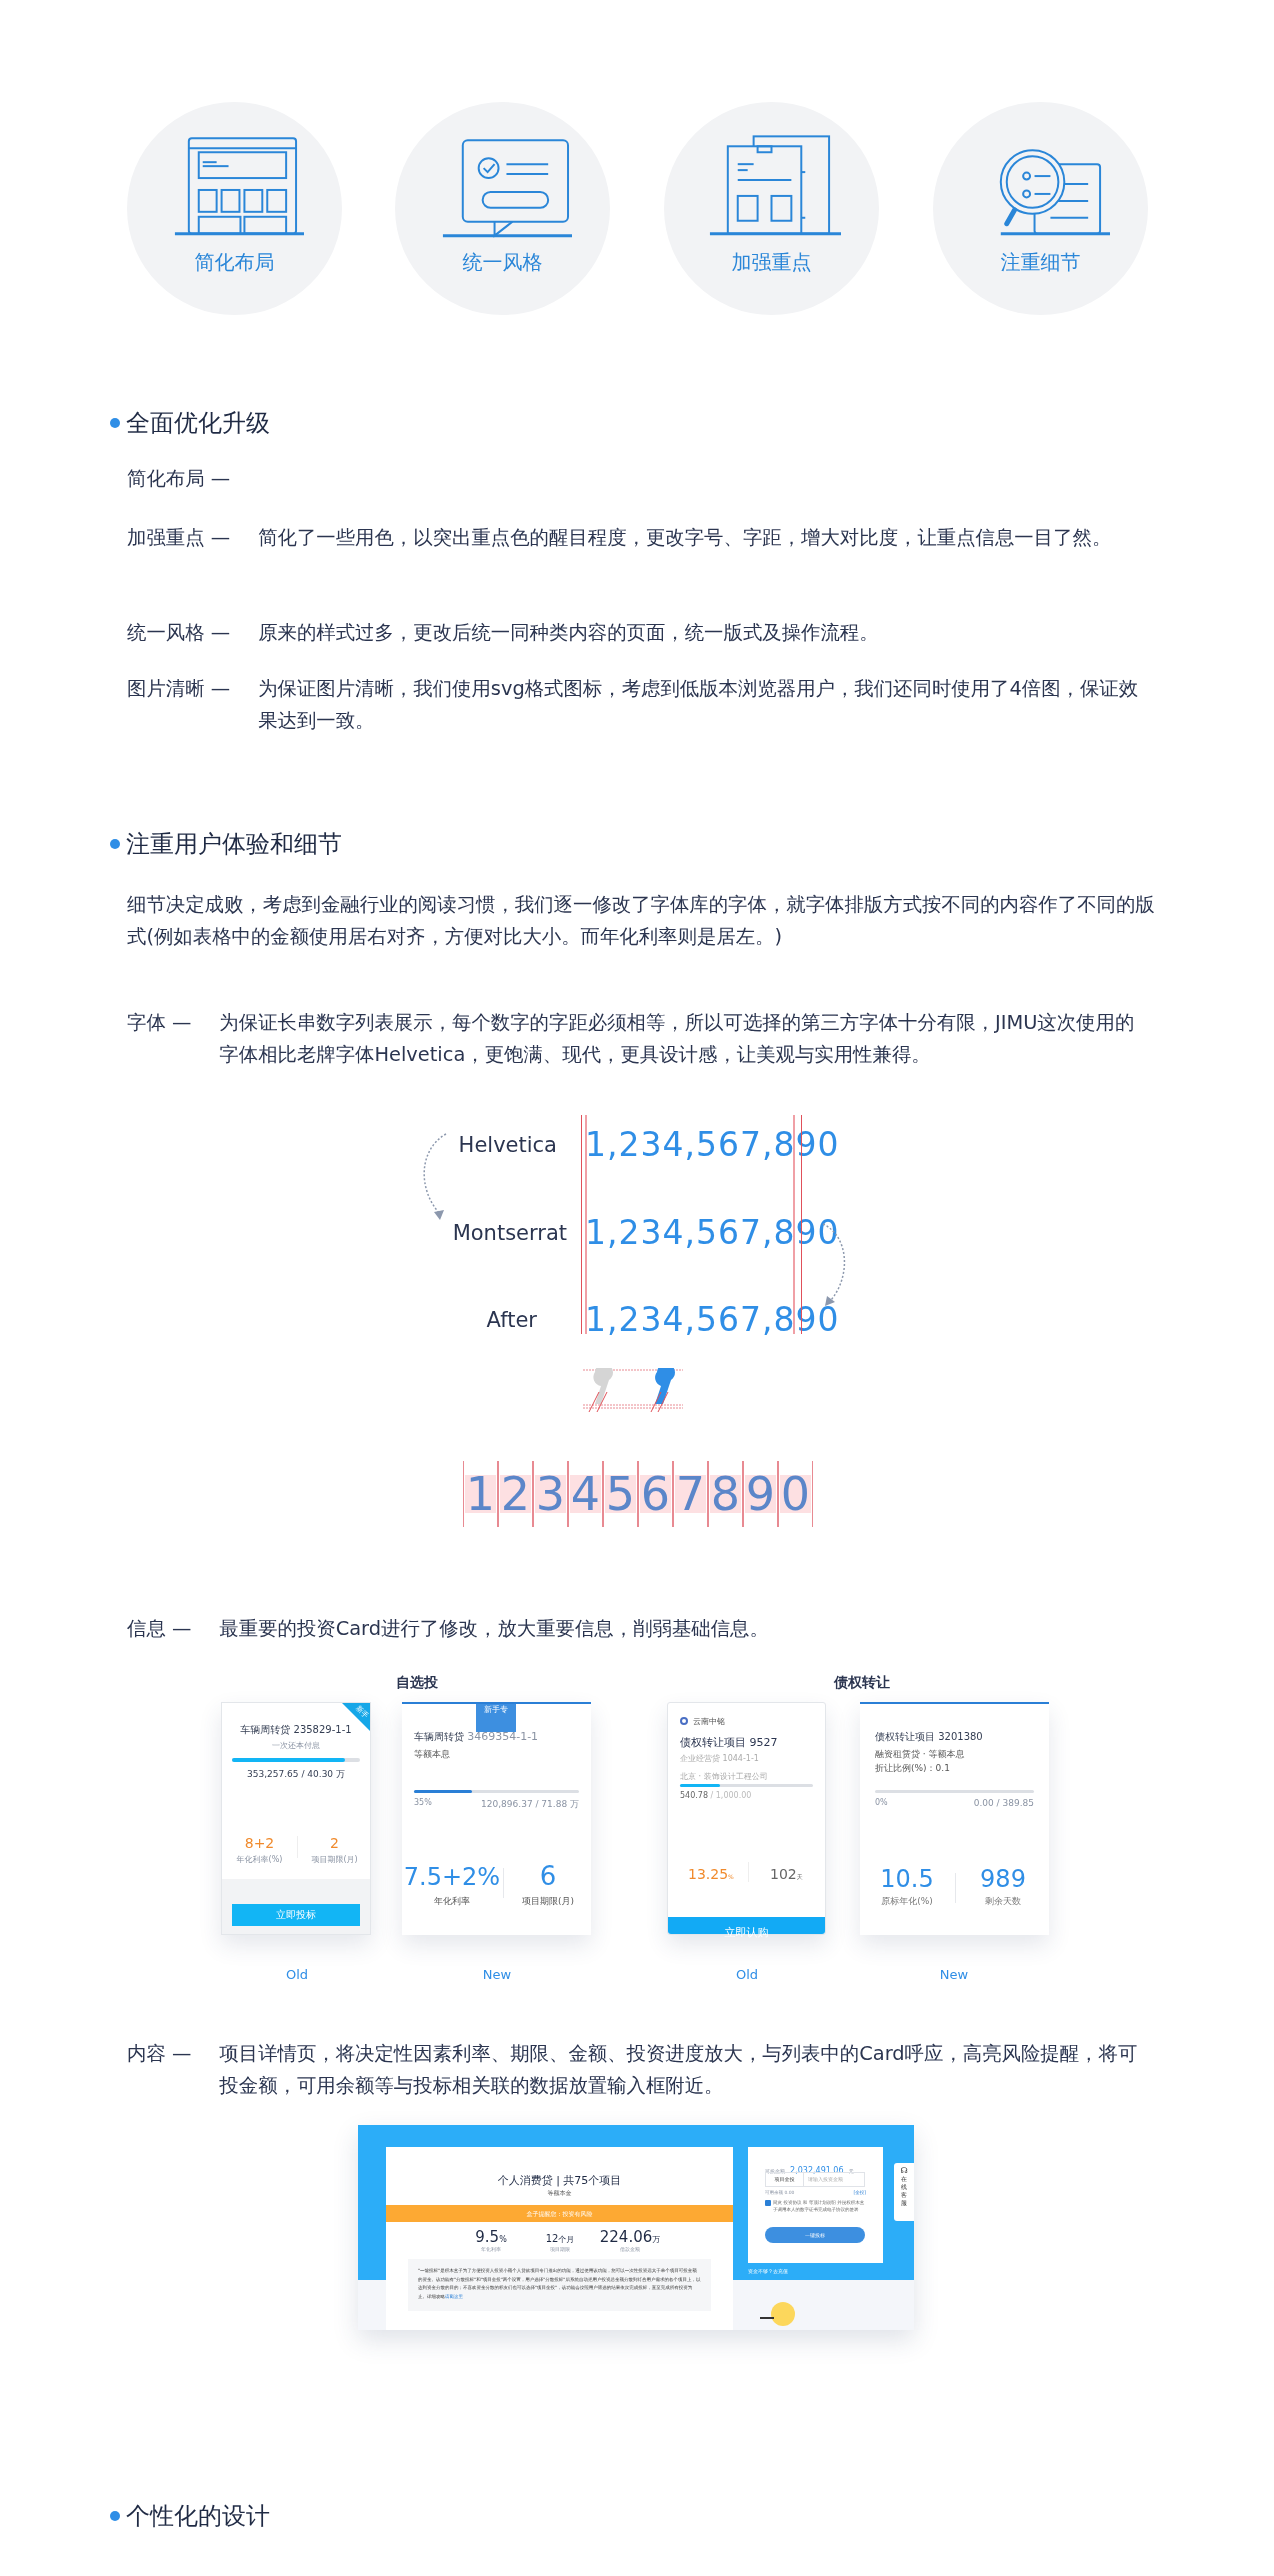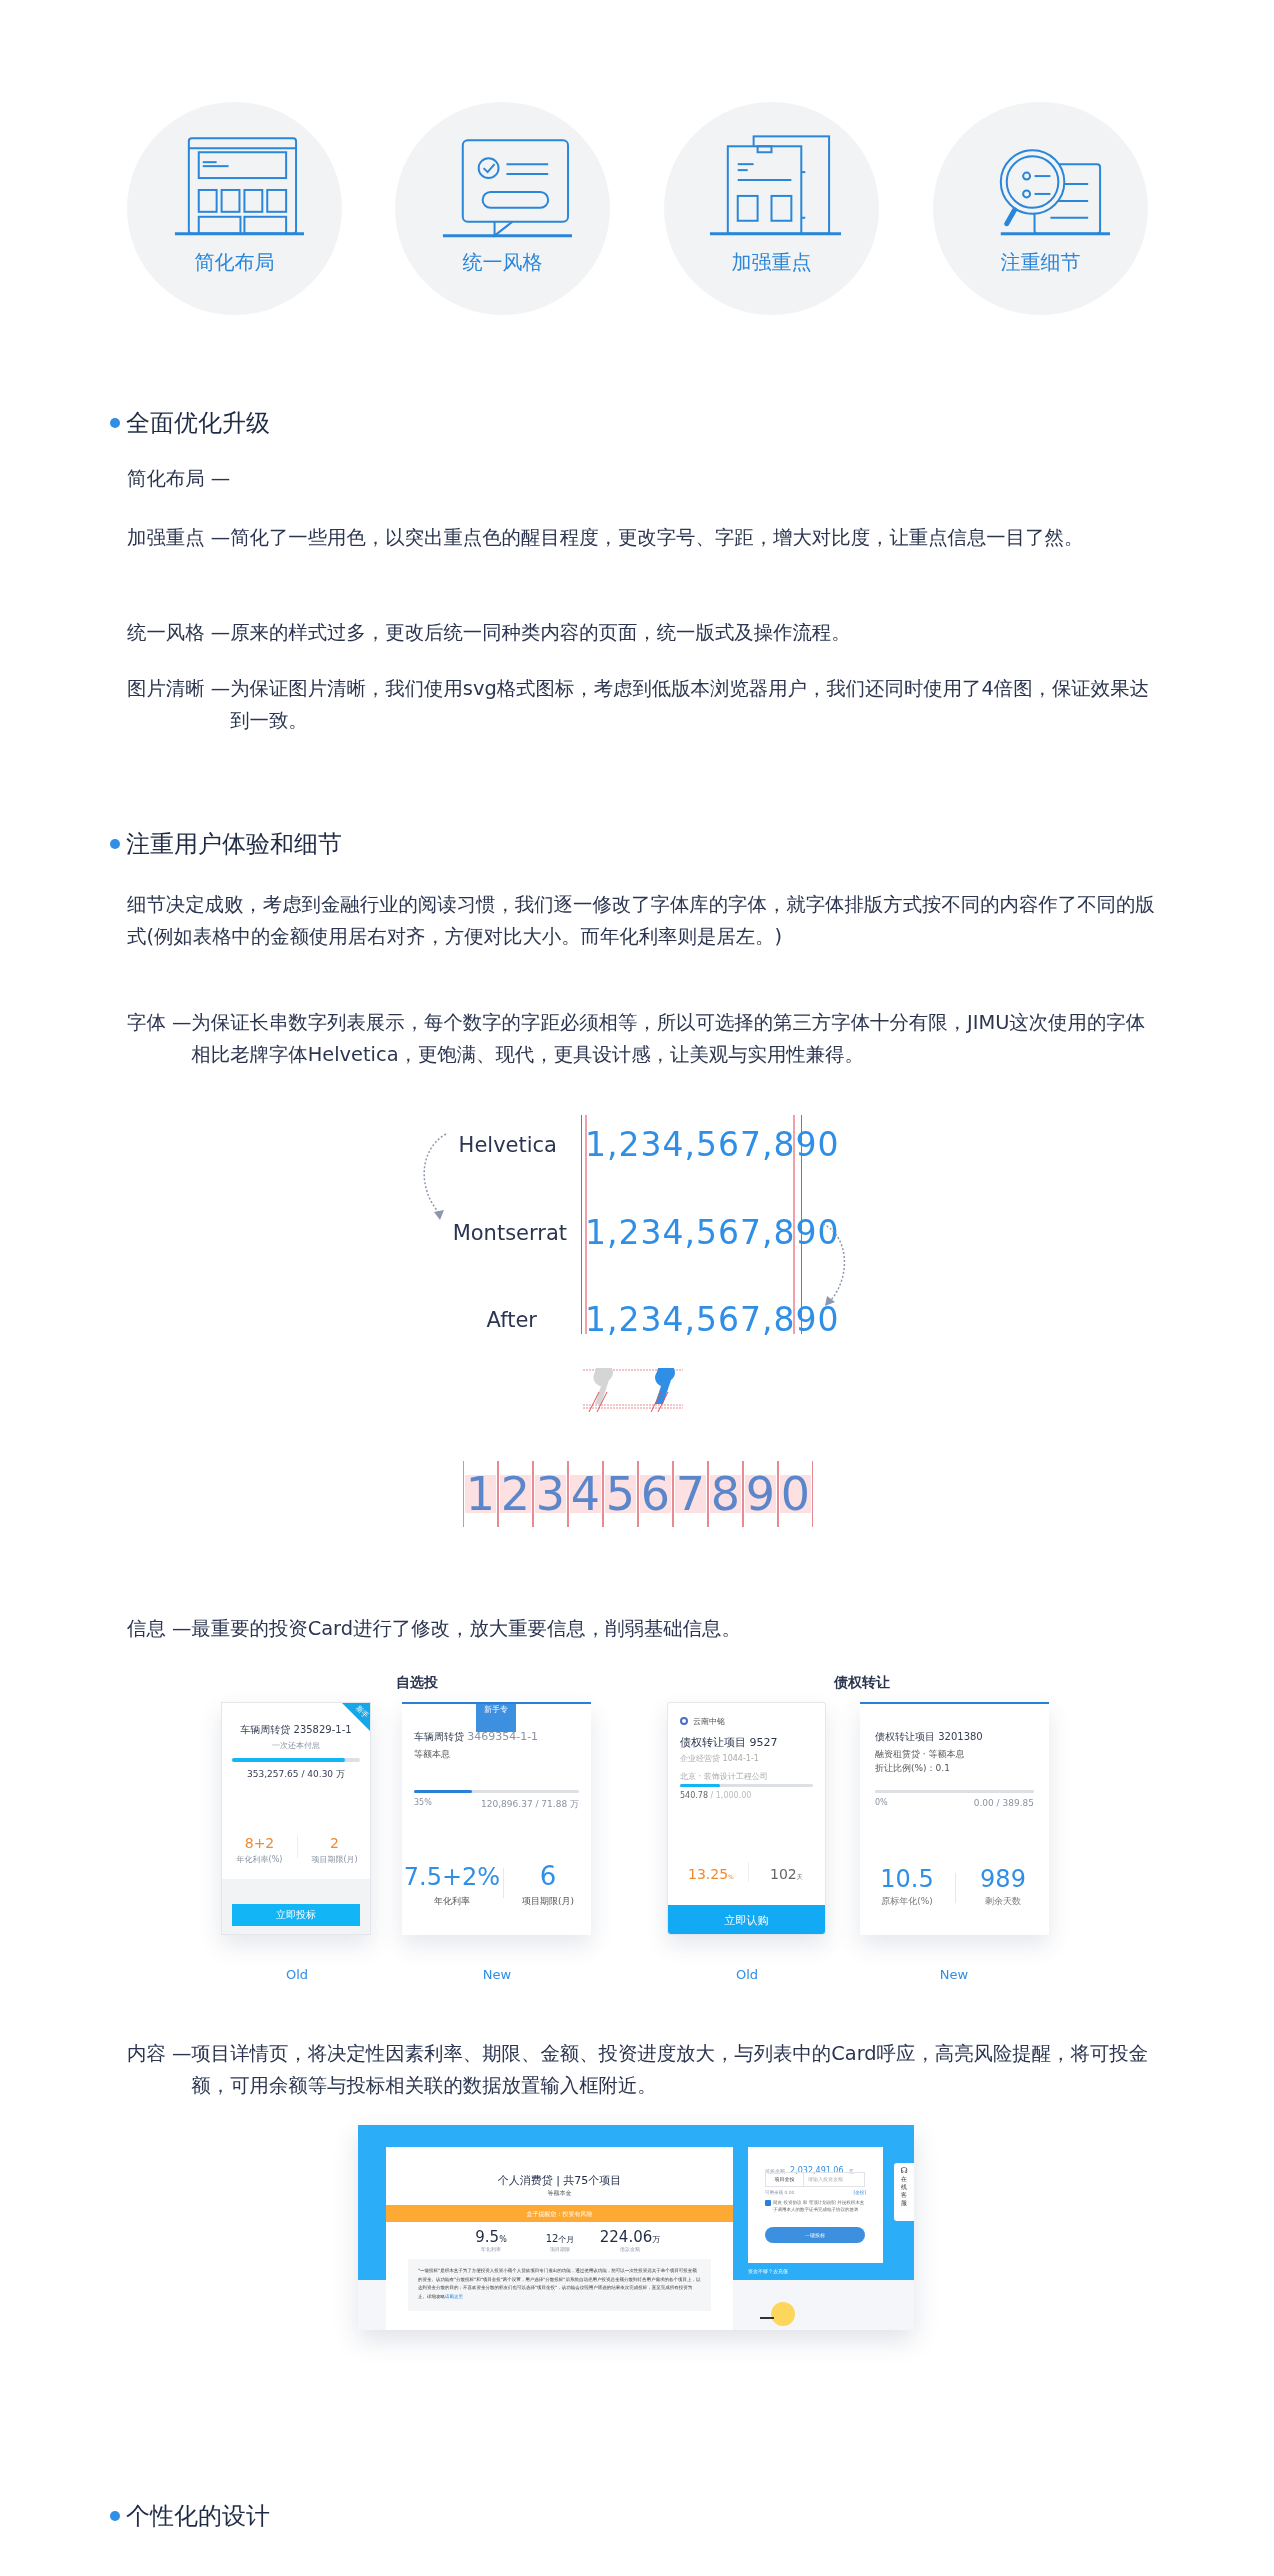--- a/index.html
+++ b/index.html
@@ -11,21 +11,21 @@
   .circle { position: absolute; top: 102px; width: 215px; height: 213px; border-radius: 50%; background: #f2f3f5; }
   .circle svg { position: absolute; left: 38px; top: 32px; width: 139px; height: 104px; }
   .circle .clabel { position: absolute; left: 0; right: 0; top: 147px; text-align: center; font-size: 20px; color: #2a86d8; }
 
   
   .section-heading { position: absolute; left: 110px; font-size: 24px; color: #1f2a44; display: flex; align-items: center; }
   .section-heading .dot { width: 10px; height: 10px; border-radius: 50%; background: #2f8ee6; margin-right: 6px; }
 
   
   .para { position: absolute; left: 127px; width: 1026px; font-size: 19.4px; line-height: 32px; color: #2b3550; }
-  .def { display: flex; }
+  .def { display: flex; gap: 28px; }
   .def .term { white-space: nowrap; }
   .def .desc { flex: 1; }
 
   
   .fontlabel { position: absolute; font-size: 21px; color: #2b3550; text-align: right; width: 149px; }
   .bignum { position: absolute; left: 585px; font-size: 33px; color: #2f8ee6; letter-spacing: 1px; font-family: "DejaVu Sans", sans-serif; }
   .vline { position: absolute; width: 1px; background: #e0505a; }
   .vline.soft { background: #f0a0a6; width: 2px; }
 
   .digits { position: absolute; left: 463px; top: 1461px; display: flex; }
@@ -256,21 +256,21 @@
   <div class="abs" style="left:12px;top:32px;font-size:11px;color:#2b3550">债权转让项目 9527</div>
   <div class="abs tiny" style="left:12px;top:50px;color:#aaa">企业经营贷 1044-1-1</div>
   <div class="abs tiny" style="left:12px;top:68px;color:#aaa">北京 · 装饰设计工程公司</div>
   <div class="bar" style="left:12px;right:12px;top:81px;height:3px">
       <div class="fill" style="width:30%;background:#12b5f5"></div>
     </div>
   <div class="abs tiny" style="left:12px;top:88px"><span style="color:#666">540.78</span><span style="color:#bbb"> / 1,000.00</span></div>
   <div class="abs" style="left:20px;top:163px;font-size:14px;color:#f08a2c"><span>13.25</span><span style="font-size:6px">%</span></div>
   <div class="abs" style="left:80px;top:159px;width:1px;height:20px;background:#eee"></div>
   <div class="abs" style="left:102px;top:163px;font-size:14px;color:#666"><span>102</span><span style="font-size:6px">天</span></div>
-  <div class="abs" style="left:0;right:0;bottom:0;height:29px;background:#12aaf5;border-radius:0 0 3px 3px;color:#fff;font-size:11px;text-align:center;line-height:31px">立即认购</div>
+  <div class="abs" style="left:0;right:0;bottom:0;height:17px;background:#12aaf5;border-radius:0 0 3px 3px;color:#fff;font-size:11px;text-align:center;line-height:31px">立即认购</div>
 </div>
 
 <div class="card card-new" style="left:860px">
   <div class="abs small" style="left:15px;top:26px">债权转让项目 3201380</div>
   <div class="abs tiny" style="left:15px;top:44px;font-size:9px;color:#555">融资租赁贷 · 等额本息</div>
   <div class="abs tiny" style="left:15px;top:58px;font-size:9px;color:#555">折让比例(%)：0.1</div>
   <div class="bar" style="left:15px;right:15px;top:86px;height:3px">
       <div class="fill" style="width:0%;background:#2a7fd6"></div>
     </div>
   <div class="abs tiny" style="left:15px;top:94px">0%</div>

